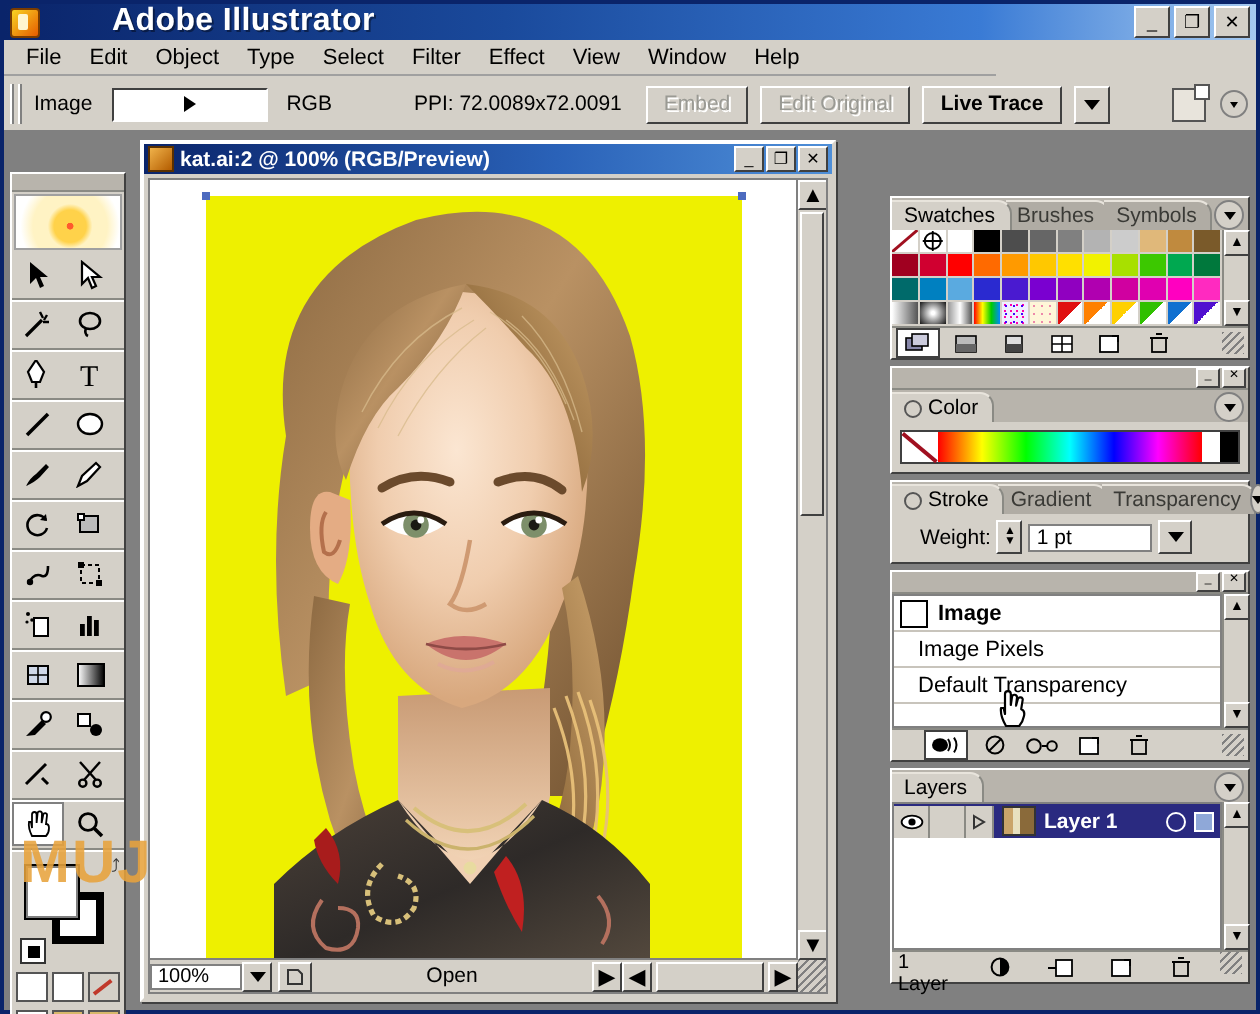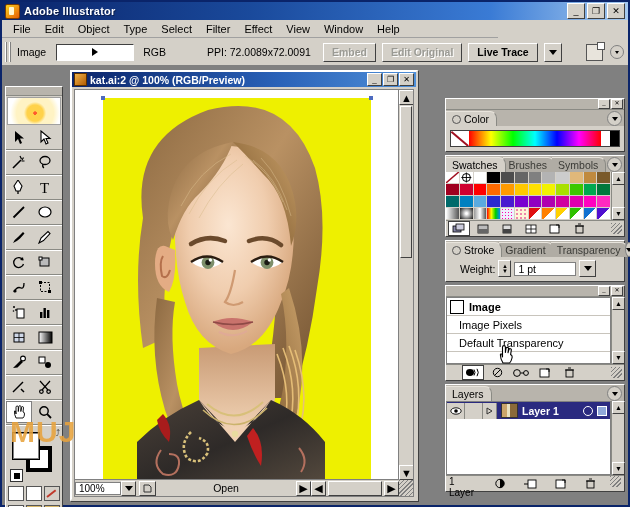--- a/index.html
+++ b/index.html
@@ -8,21 +8,21 @@
   .app{position:absolute;left:0;top:0;width:630px;height:507px;background:#d4d0c8;
        border:2px solid #0a246a;box-sizing:border-box;}
 
   
   .titlebar{position:absolute;left:0;top:0;width:626px;height:18px;
     background:linear-gradient(to right,#0a246a 0%,#1a4a9c 40%,#3a7bd5 78%,#a6caf0 100%);
     display:flex;align-items:center;}
   .title-icon{width:13px;height:13px;margin-left:3px;margin-right:4px;
     background:linear-gradient(135deg,#f9d423,#e65c00);border:1px solid #7a3c00;border-radius:2px;position:relative;}
   .title-icon:after{content:"";position:absolute;left:3px;top:2px;width:5px;height:8px;background:#fff6d0;border-radius:1px;}
-  .title-text{color:#fff;font-weight:bold;font-size:11px;letter-spacing:.2px;text-shadow:1px 1px 0 rgba(0,0,0,.4);}
+  .title-text{color:#fff;font-weight:bold;font-size:16px;letter-spacing:.2px;text-shadow:1px 1px 0 rgba(0,0,0,.4);margin-left:32px;}
   .win-btns{margin-left:auto;display:flex;gap:2px;padding-right:3px;}
   .wb{width:16px;height:14px;background:#d4d0c8;border:1px solid #fff;border-right-color:#404040;border-bottom-color:#404040;
       display:flex;align-items:center;justify-content:center;font-size:9px;line-height:1;color:#000;font-family:"Liberation Sans",sans-serif;}
 
   
   .menubar{position:absolute;left:0;top:18px;width:496px;height:18px;background:#d4d0c8;
     border-bottom:1px solid #a0a0a0;display:flex;align-items:center;padding-left:4px;box-sizing:border-box;}
   .menu-item{padding:1px 7px;font-size:11px;color:#000;cursor:default;}
 
   
@@ -31,21 +31,21 @@
   .grip{width:7px;height:20px;margin:0 5px 0 3px;
     background:repeating-linear-gradient(to right,#fff 0 1px,#808080 1px 2px,#d4d0c8 2px 4px);}
   .cb-label{font-size:10.5px;margin-right:10px;}
   .swatch-dd{width:76px;height:15px;background:#fff;border:1px solid #404040;
     border-right-color:#fff;border-bottom-color:#fff;display:flex;align-items:center;justify-content:center;}
   .tri-right{width:0;height:0;border-left:6px solid #000;border-top:4px solid transparent;border-bottom:4px solid transparent;}
   .cb-sep{margin:0 9px;font-size:10.5px;}
   .cb-ppi{font-size:10.5px;margin:0 12px 0 32px;white-space:nowrap;}
   .btn{height:17px;background:#d4d0c8;border:1px solid #fff;border-right-color:#404040;border-bottom-color:#404040;
     font-size:10.5px;display:flex;align-items:center;justify-content:center;padding:0 8px;margin-right:6px;font-weight:bold;}
-  .btn.disabled{color:#9a9a94;text-shadow:1px 1px 0 #fff;font-weight:bold;}
+  .btn.disabled{color:#9a9a94;text-shadow:1px 1px 0 #fff;font-weight:normal;}
   .btn-arrow{width:16px;height:17px;padding:0;margin-right:8px;}
   .tri-dn{width:0;height:0;border-top:5px solid #000;border-left:4px solid transparent;border-right:4px solid transparent;}
   .cb-icon{margin-left:auto;display:flex;align-items:center;gap:7px;padding-right:4px;}
   .doc-icon{width:15px;height:15px;border:1px solid #555;background:#e8e4dc;position:relative;}
   .doc-icon:after{content:"";position:absolute;right:-3px;top:-3px;width:6px;height:6px;border:1px solid #555;background:#fff;}
   .round-btn{width:12px;height:12px;border-radius:50%;background:#d4d0c8;border:1px solid #808080;
     display:flex;align-items:center;justify-content:center;}
   .round-btn:after{content:"";width:0;height:0;border-top:3px solid #000;border-left:2.5px solid transparent;border-right:2.5px solid transparent;}
 
   
@@ -569,42 +569,20 @@
           <div class="sb-thumb" style="width:52px;height:13px;margin:0 2px;"></div>
           <div class="sb-btn" style="margin-left:auto;">▶</div>
         </div>
         <div class="corner-grip"></div>
       </div>
     </div>
 
     <div class="palettes">
 
       <div class="pal">
-        <div class="pal-topbar">
-          <div class="ptb">_</div>
-          <div class="ptb">✕</div>
-        </div>
-        <div class="tabrow">
-          <div class="tab active">
-            <span class="dot"></span>
-            <span>Color</span>
-          </div>
-          <div class="pal-menu"></div>
-        </div>
-        <div class="pal-body">
-          <div class="colorramp">
-            <div class="ramp-none"></div>
-            <div class="ramp-spec"></div>
-            <div class="ramp-w"></div>
-            <div class="ramp-b"></div>
-          </div>
-        </div>
-      </div>
-
-      <div class="pal">
         <div class="tabrow">
           <div class="tab active">Swatches</div>
           <div class="tab">Brushes</div>
           <div class="tab">Symbols</div>
           <div class="pal-menu"></div>
         </div>
         <div class="sw-wrap">
           <div style="flex:1;background:#fff;">
             <div class="sw-grid">
               <div class="sw" style="background:#fff;position:relative;overflow:hidden;">
@@ -712,20 +690,42 @@
             <svg width="11" height="11" viewBox="0 0 11 11">
                 <rect x="2" y="3" width="7" height="7" fill="none" stroke="#000" stroke-width="0.9"></rect>
                 <path d="M1 3 H10 M4 1 H7" stroke="#000" stroke-width="0.9"></path>
               </svg>
           </div>
           <div class="fgrip"></div>
         </div>
       </div>
 
       <div class="pal">
+        <div class="pal-topbar">
+          <div class="ptb">_</div>
+          <div class="ptb">✕</div>
+        </div>
+        <div class="tabrow">
+          <div class="tab active">
+            <span class="dot"></span>
+            <span>Color</span>
+          </div>
+          <div class="pal-menu"></div>
+        </div>
+        <div class="pal-body">
+          <div class="colorramp">
+            <div class="ramp-none"></div>
+            <div class="ramp-spec"></div>
+            <div class="ramp-w"></div>
+            <div class="ramp-b"></div>
+          </div>
+        </div>
+      </div>
+
+      <div class="pal">
         <div class="tabrow">
           <div class="tab active">
             <span class="dot"></span>
             <span>Stroke</span>
           </div>
           <div class="tab">Gradient</div>
           <div class="tab">Transparency</div>
           <div class="pal-menu"></div>
         </div>
         <div class="weight-row">

